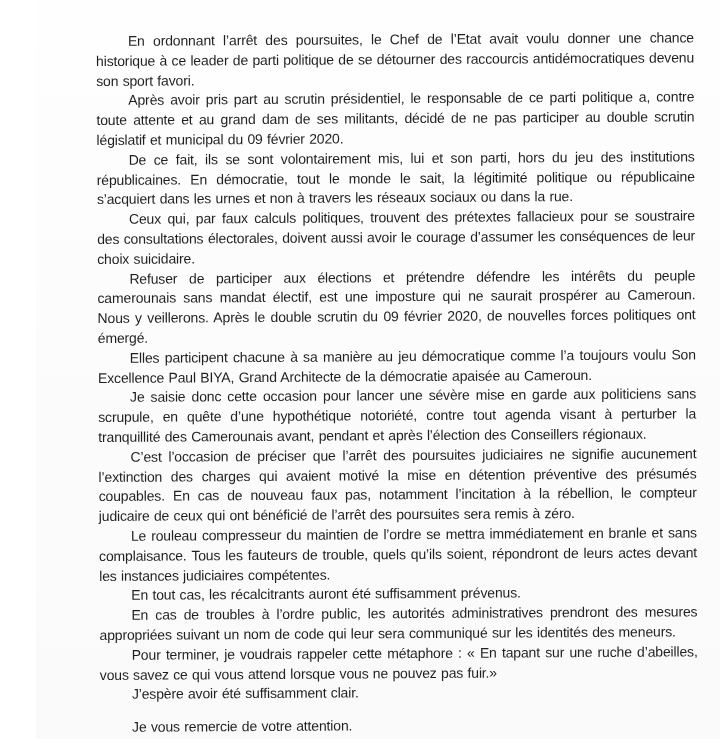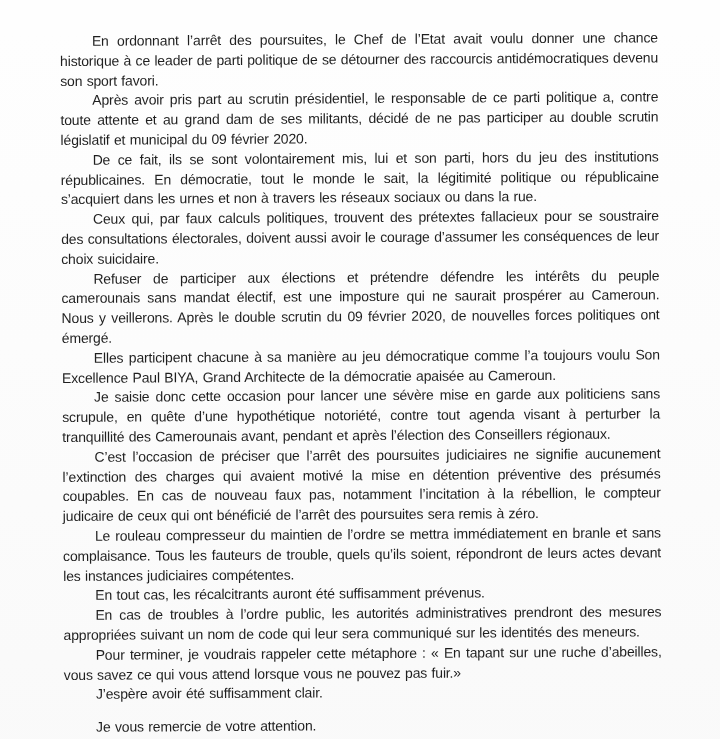--- a/index.html
+++ b/index.html
@@ -14,20 +14,21 @@
     height: 739px;
     overflow: hidden;
   }
   .page {
     position: absolute;
     inset: 0;
     background: var(--page-bg);
     background-image: linear-gradient(180deg, rgba(255,255,255,0.6), rgba(246,246,246,0.5));
     font-family: "Liberation Sans", "DejaVu Sans", sans-serif;
     color: var(--text-color);
+    margin-left: 36px;
   }
   .content {
     position: absolute;
     left: 62px;
     top: 32px;
     width: 598px;
     transform: rotate(-0.35deg);
     transform-origin: left center;
   }
   .para {

